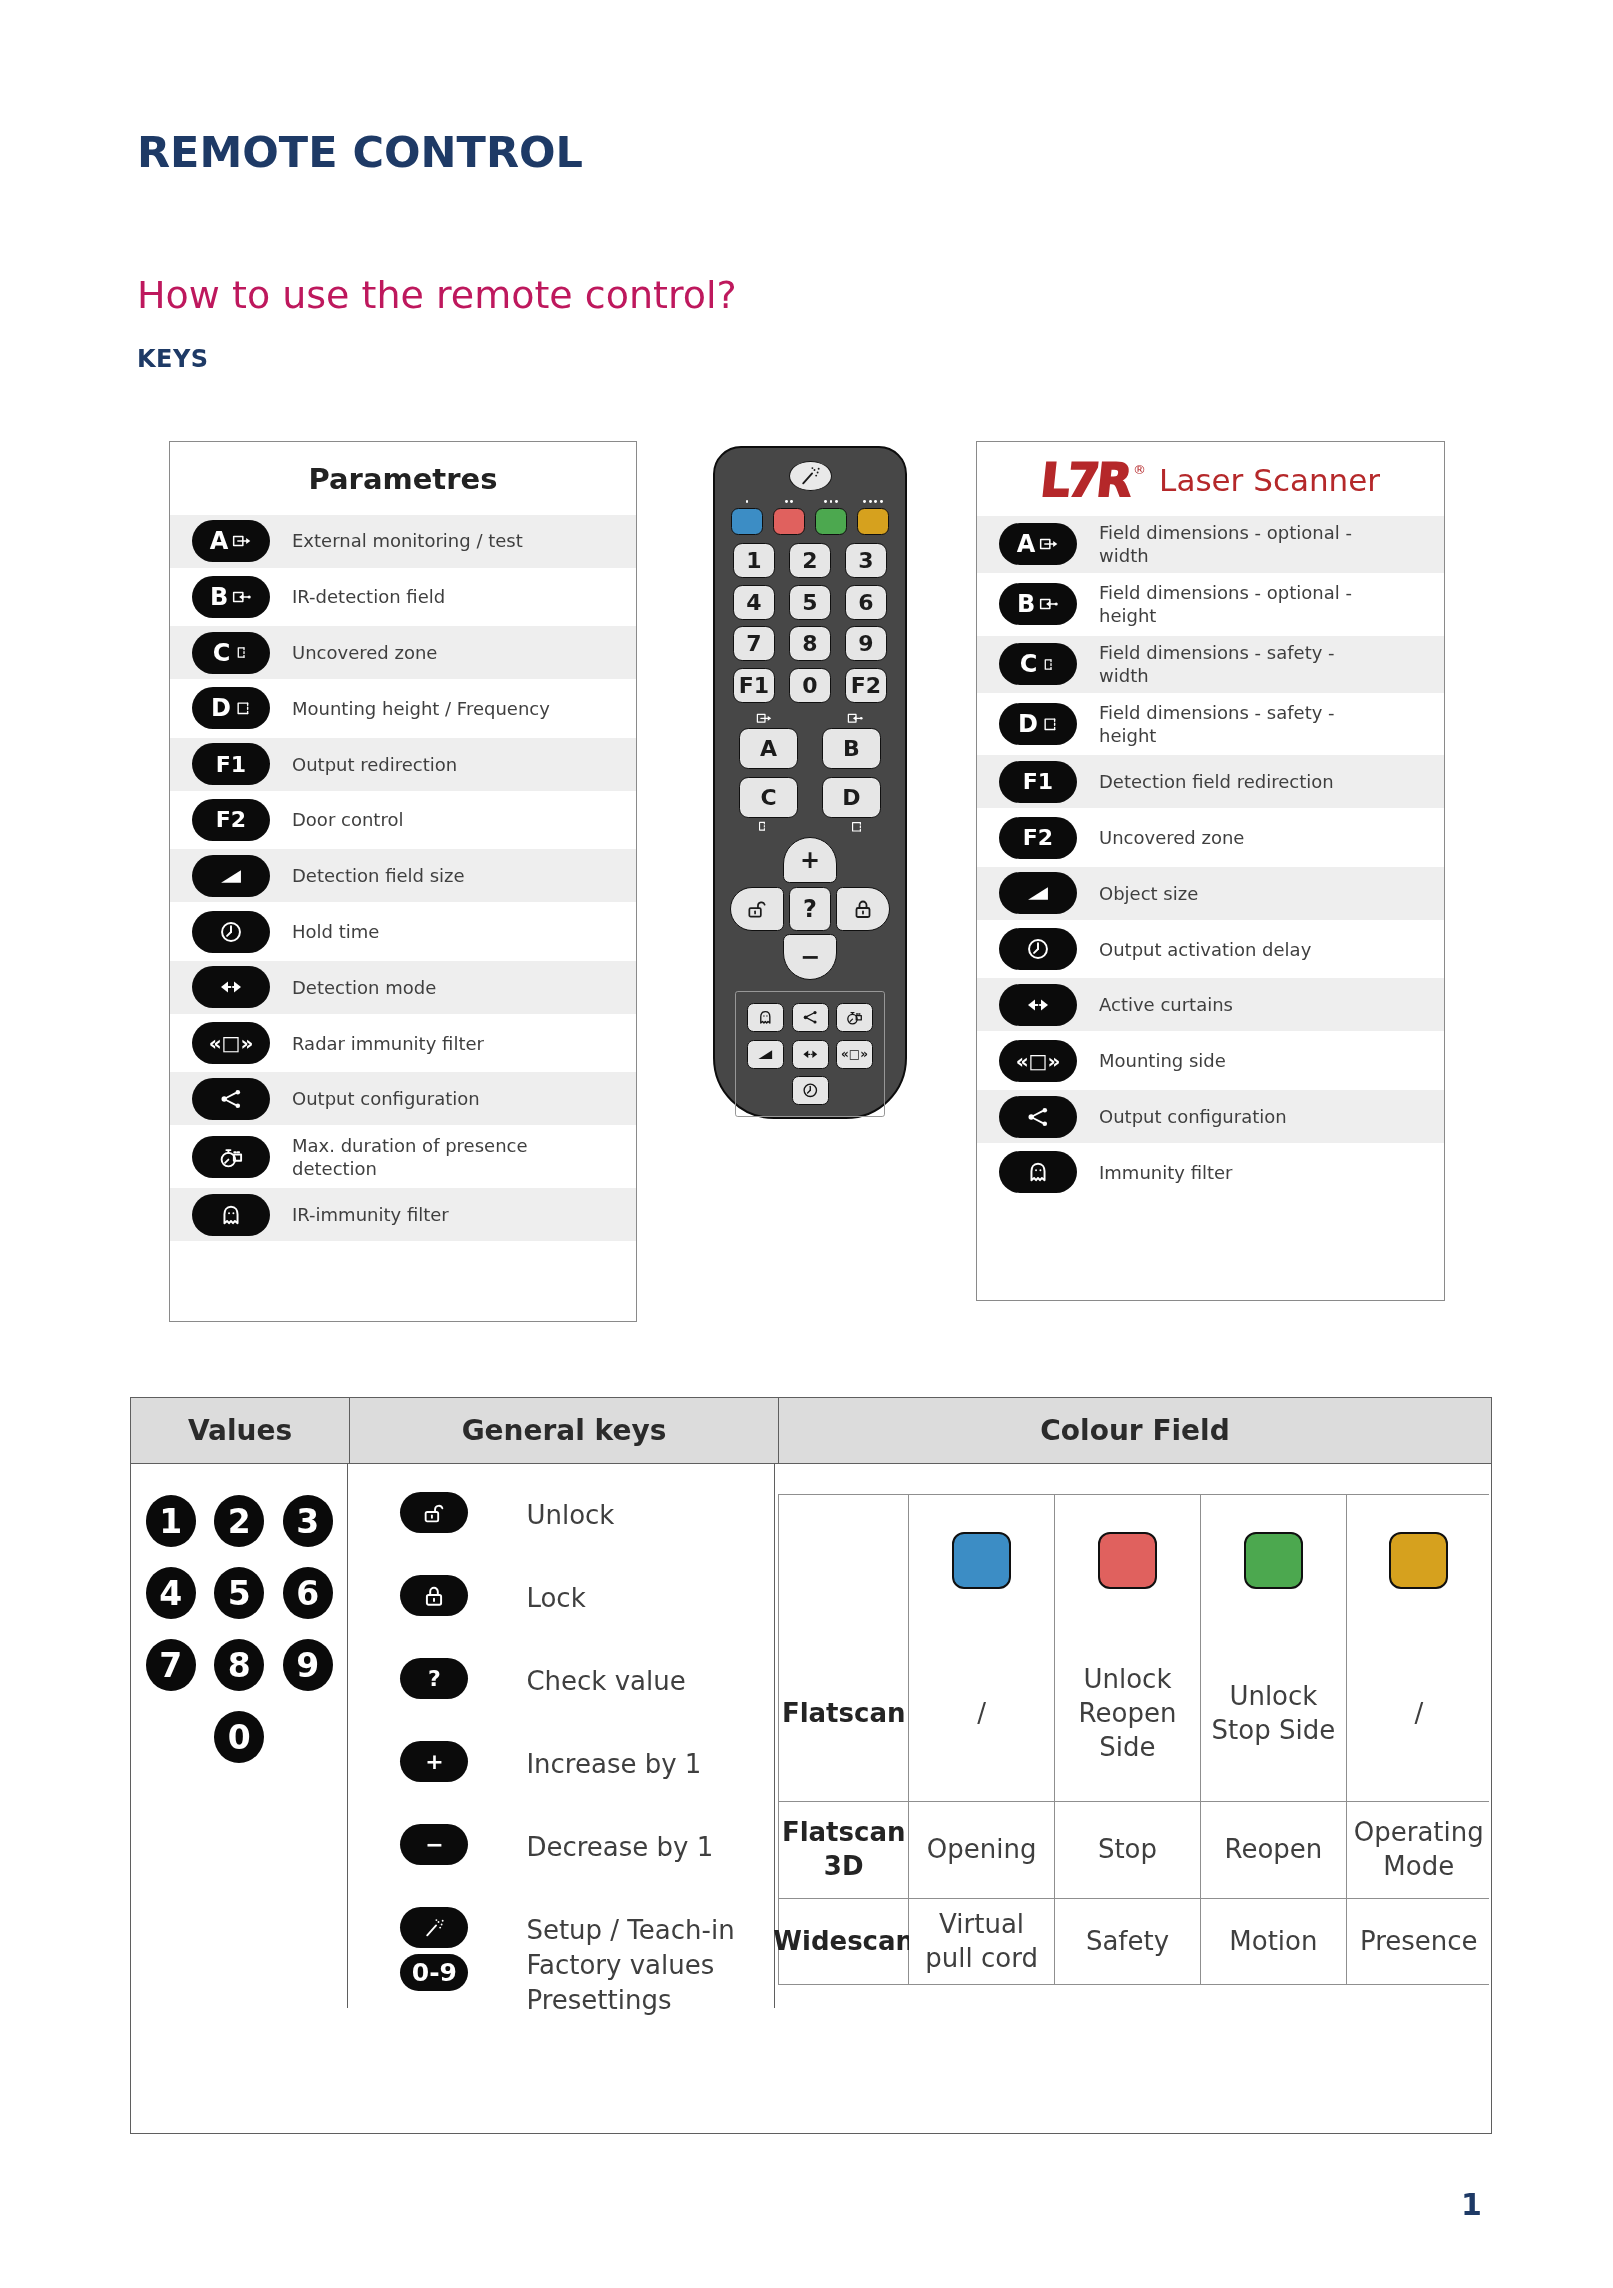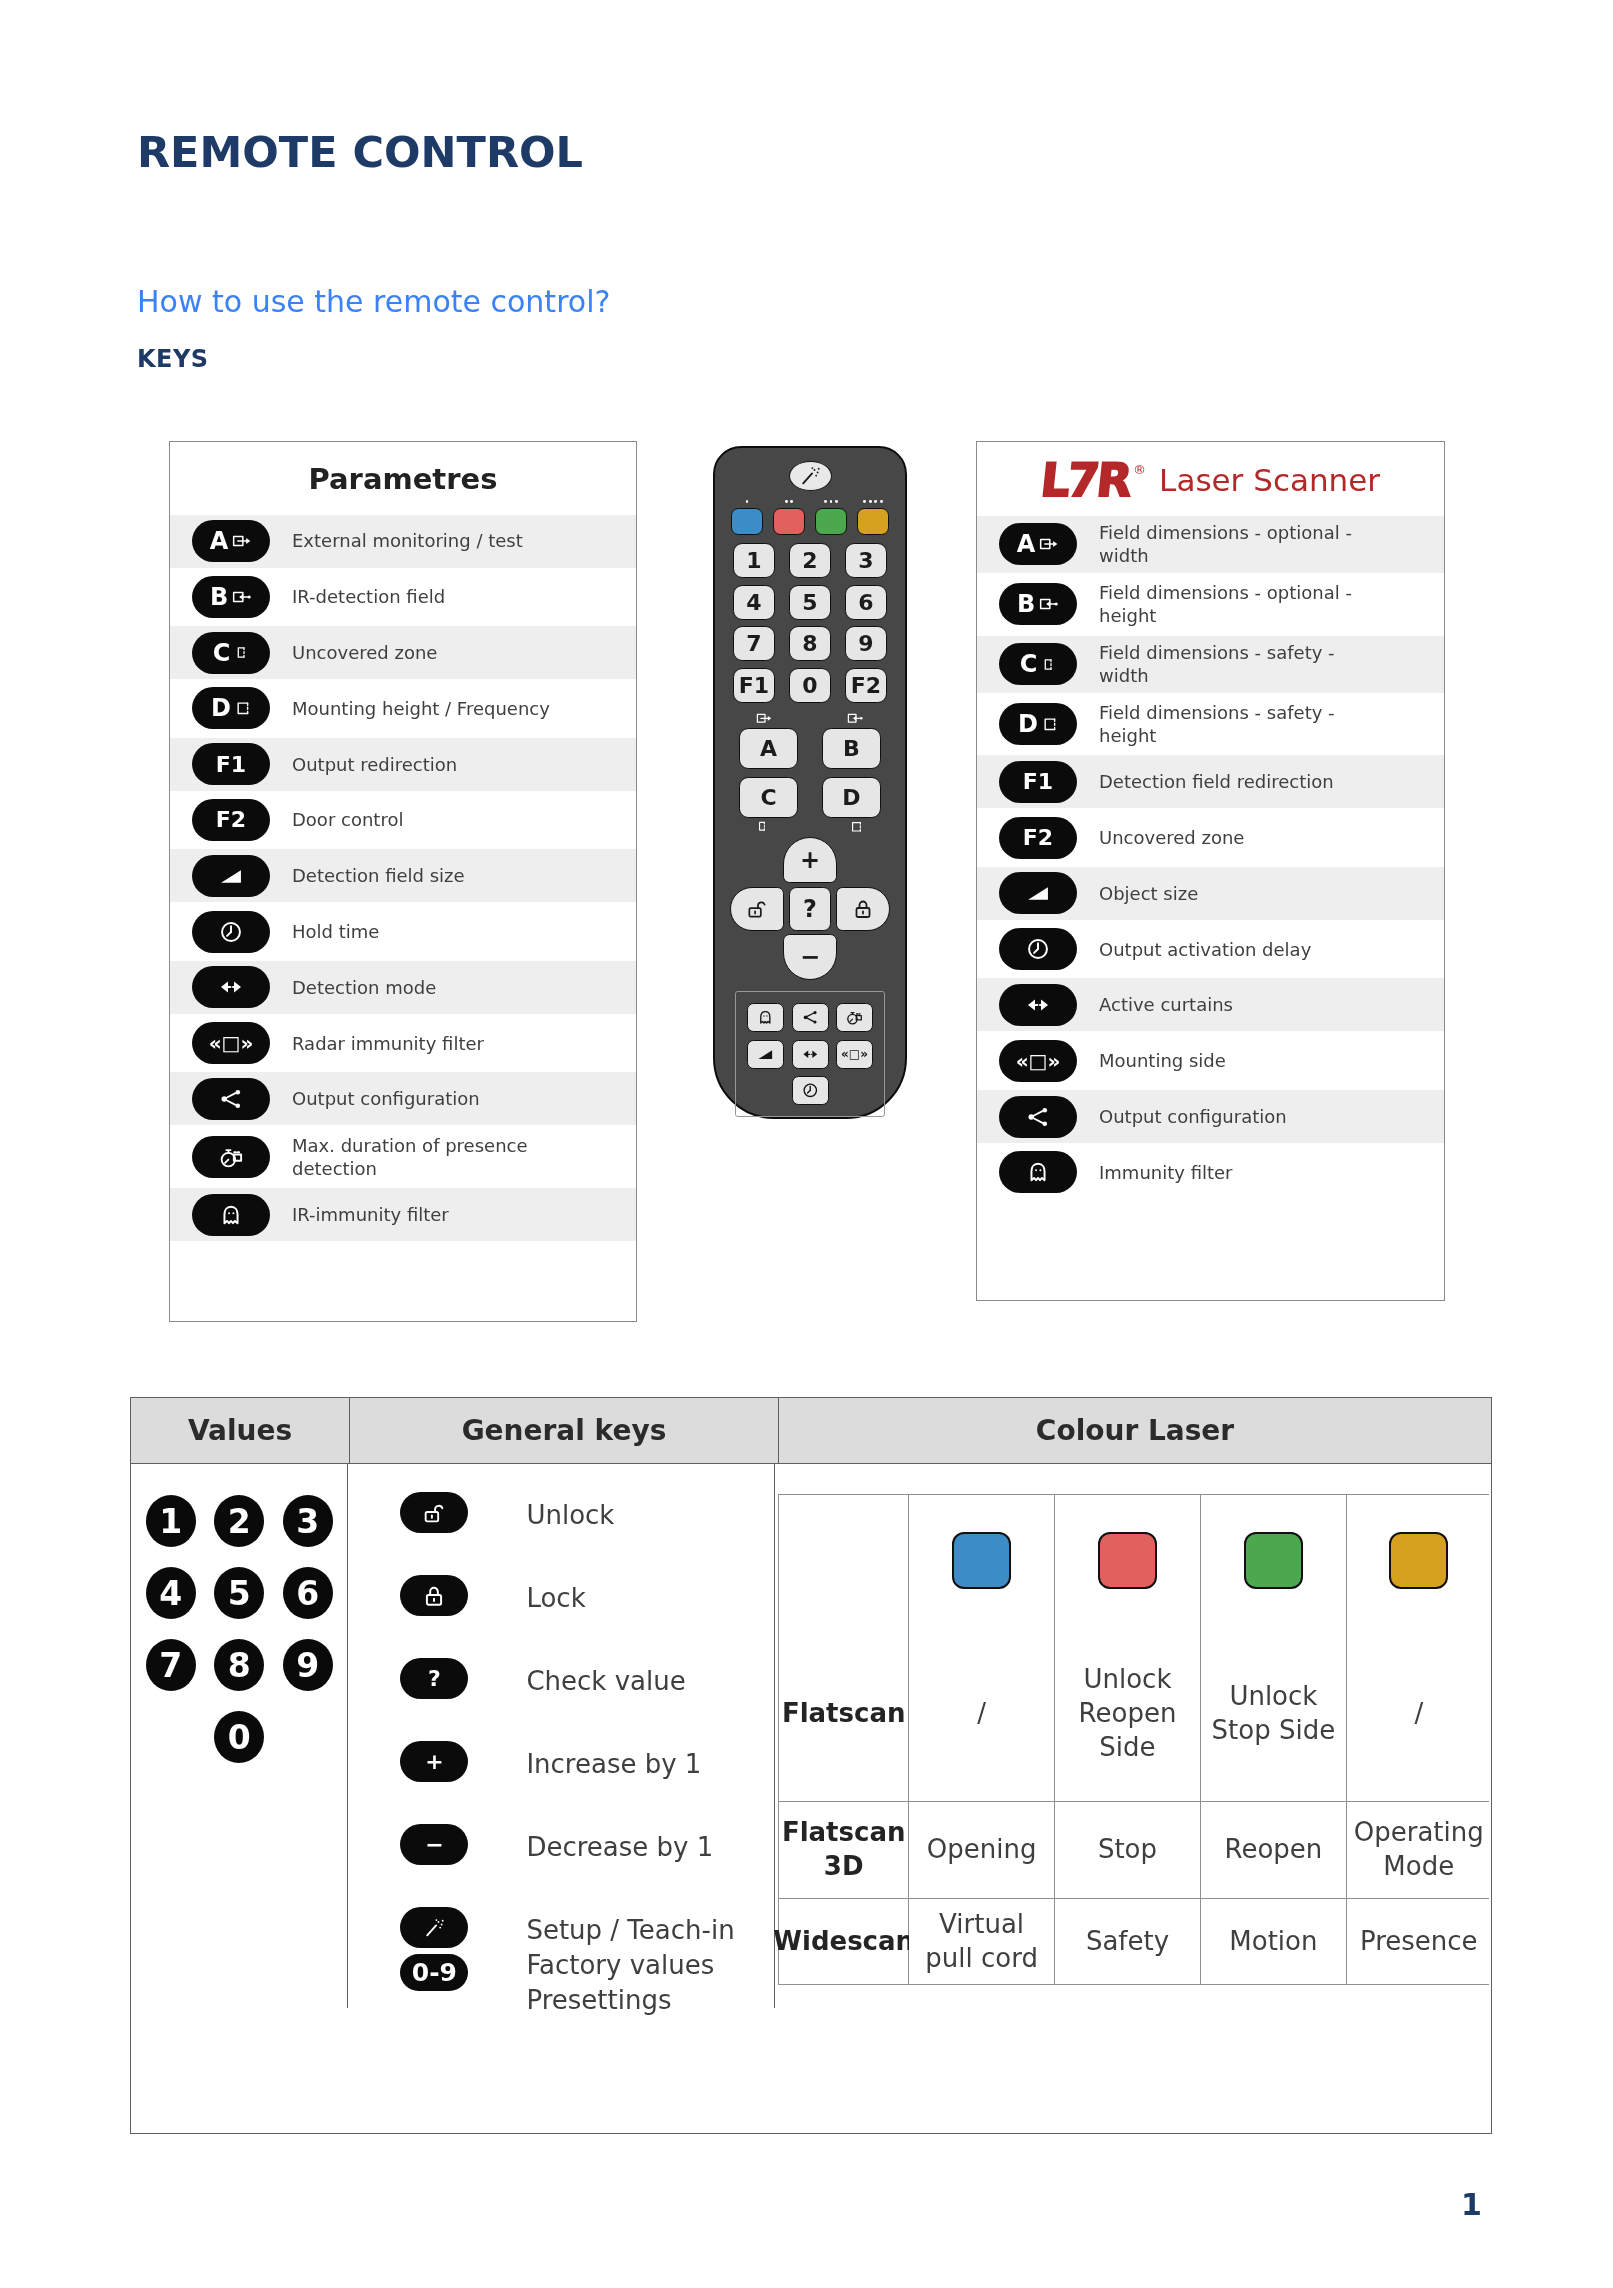--- a/index.html
+++ b/index.html
@@ -1,21 +1,21 @@
 <!DOCTYPE html>
 <html style="font-size:14.8px"><head>
 <meta charset="utf-8">
 <style>
   html,body{margin:0;padding:0;background:#ffffff;}
   .page{position:relative;width:1613px;height:2289px;background:#ffffff;
         font-family:"DejaVu Sans","Liberation Sans",sans-serif;color:#3d3d3d;overflow:hidden;}
 
   
   .title{position:absolute;left:137px;top:127px;font-size:43px;font-weight:800;color:#1e3a66;letter-spacing:0;}
-  .subtitle{position:absolute;left:137px;top:273px;font-size:30px;color:#3b82f6;margin-top:11px;}
+  .subtitle{position:absolute;left:137px;top:273px;font-size:38px;color:#be185d;}
   .keys-head{position:absolute;left:137px;top:345px;font-size:24px;font-weight:700;color:#1e3a66;letter-spacing:0.5px;}
 
   
   .panel{position:absolute;background:#fff;border:0.9px solid #8a8a8a;box-sizing:border-box;overflow:hidden;}
   .panel-left{left:169px;top:441px;width:468px;height:881px;}
   .panel-right{left:976px;top:441px;width:469px;height:860px;}
   .panel-title{ text-align:center;font-size:29px;font-weight:600;color:#222;margin:20px 0 18.5px 0;}
   .logo-row{display:flex;align-items:center;justify-content:center;margin:14.8px 0 13px 0;gap:13px;}
   .lzr{font-size:46px;font-weight:800;color:#b5282a;-webkit-text-stroke:1.8px #b5282a;
        transform:skewX(-6deg);letter-spacing:-2.8px;line-height:1;}
@@ -579,21 +579,21 @@
           </span>
        <span class="lbl">Immunity filter</span>
      </div>
       </div>
   </div>
 
   <div class="btable">
     <div class="bt-head">
       <div class="bt-hcell c1">Values</div>
       <div class="bt-hcell c2">General keys</div>
-      <div class="bt-hcell c3">Colour Laser</div>
+      <div class="bt-hcell c3">Colour Field</div>
     </div>
     <div class="bt-body">
       <div class="bt-cell bt-values" id="values-cell">
           <div class="vrow">
             <span class="vdigit">1</span>
             <span class="vdigit">2</span>
             <span class="vdigit">3</span>
           </div>
           <div class="vrow">
             <span class="vdigit">4</span>

